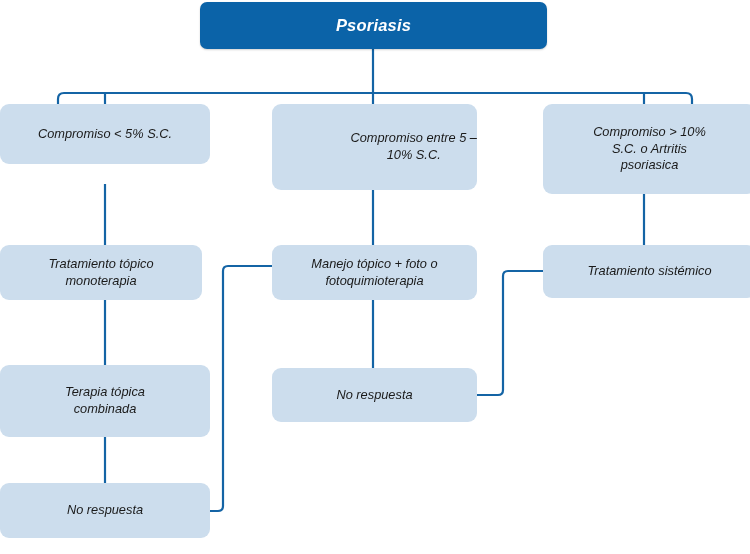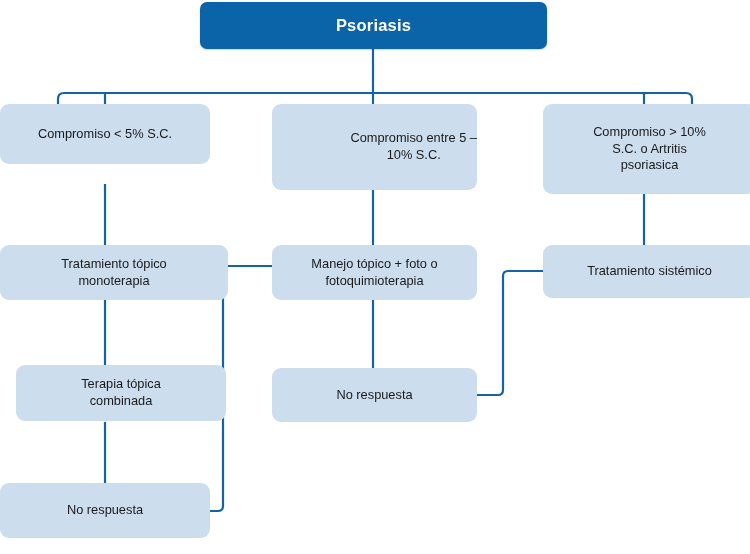--- a/index.html
+++ b/index.html
@@ -27,20 +27,21 @@
   }
   .node {
     position: absolute;
     box-sizing: border-box;
     display: flex;
     align-items: center;
     justify-content: center;
     text-align: center;
     border-radius: 9px;
     z-index: 2;
+    font-style: italic;
   }
   .node-label {
     display: block;
     line-height: 1.32;
     white-space: pre-line;
   }
   .node-root {
     background: #0b63a8;
     border-radius: 7px;
     box-shadow: 0 1px 2px rgba(0,0,0,0.18);
@@ -94,35 +95,35 @@
     <span class="node-label">Compromiso entre 5 –
 10% S.C.</span>
   </div>
 
   <div class="node node-step" style="left:543px; top:104px; width:213px; height:90px;">
     <span class="node-label">Compromiso &gt; 10%
 S.C. o Artritis
 psoriasica</span>
   </div>
 
-  <div class="node node-step" style="left:0px; top:245px; width:228px; height:55px;">
+  <div class="node node-step" style="left:0px; top:245px; width:202px; height:55px;">
     <span class="node-label">Tratamiento tópico
 monoterapia</span>
   </div>
 
   <div class="node node-step" style="left:272px; top:245px; width:205px; height:55px;">
     <span class="node-label">Manejo tópico + foto o
 fotoquimioterapia</span>
   </div>
 
   <div class="node node-step" style="left:543px; top:245px; width:213px; height:53px;">
     <span class="node-label">Tratamiento sistémico</span>
   </div>
 
-  <div class="node node-step" style="left:16px; top:365px; width:210px; height:56px;">
+  <div class="node node-step" style="left:0px; top:365px; width:210px; height:72px;">
     <span class="node-label">Terapia tópica
 combinada</span>
   </div>
 
   <div class="node node-step" style="left:272px; top:368px; width:205px; height:54px;">
     <span class="node-label">No respuesta</span>
   </div>
 
   <div class="node node-step" style="left:0px; top:483px; width:210px; height:55px;">
     <span class="node-label">No respuesta</span>

